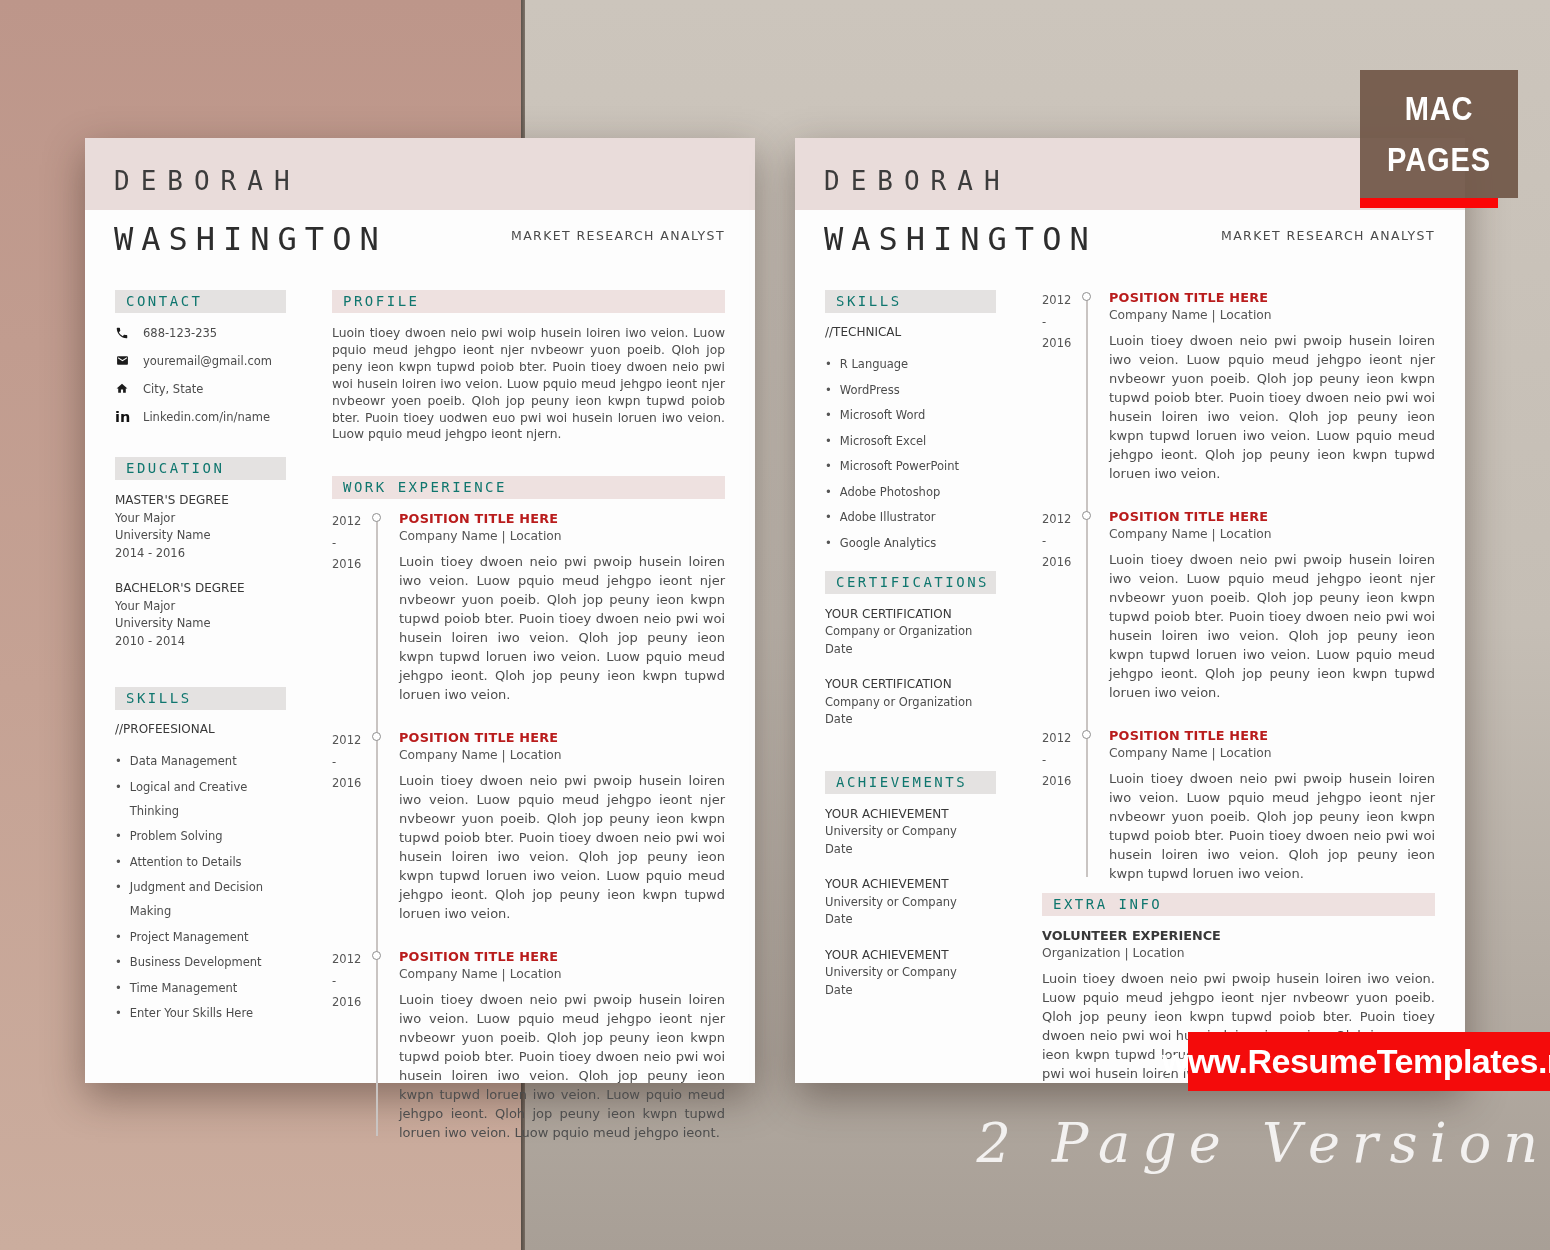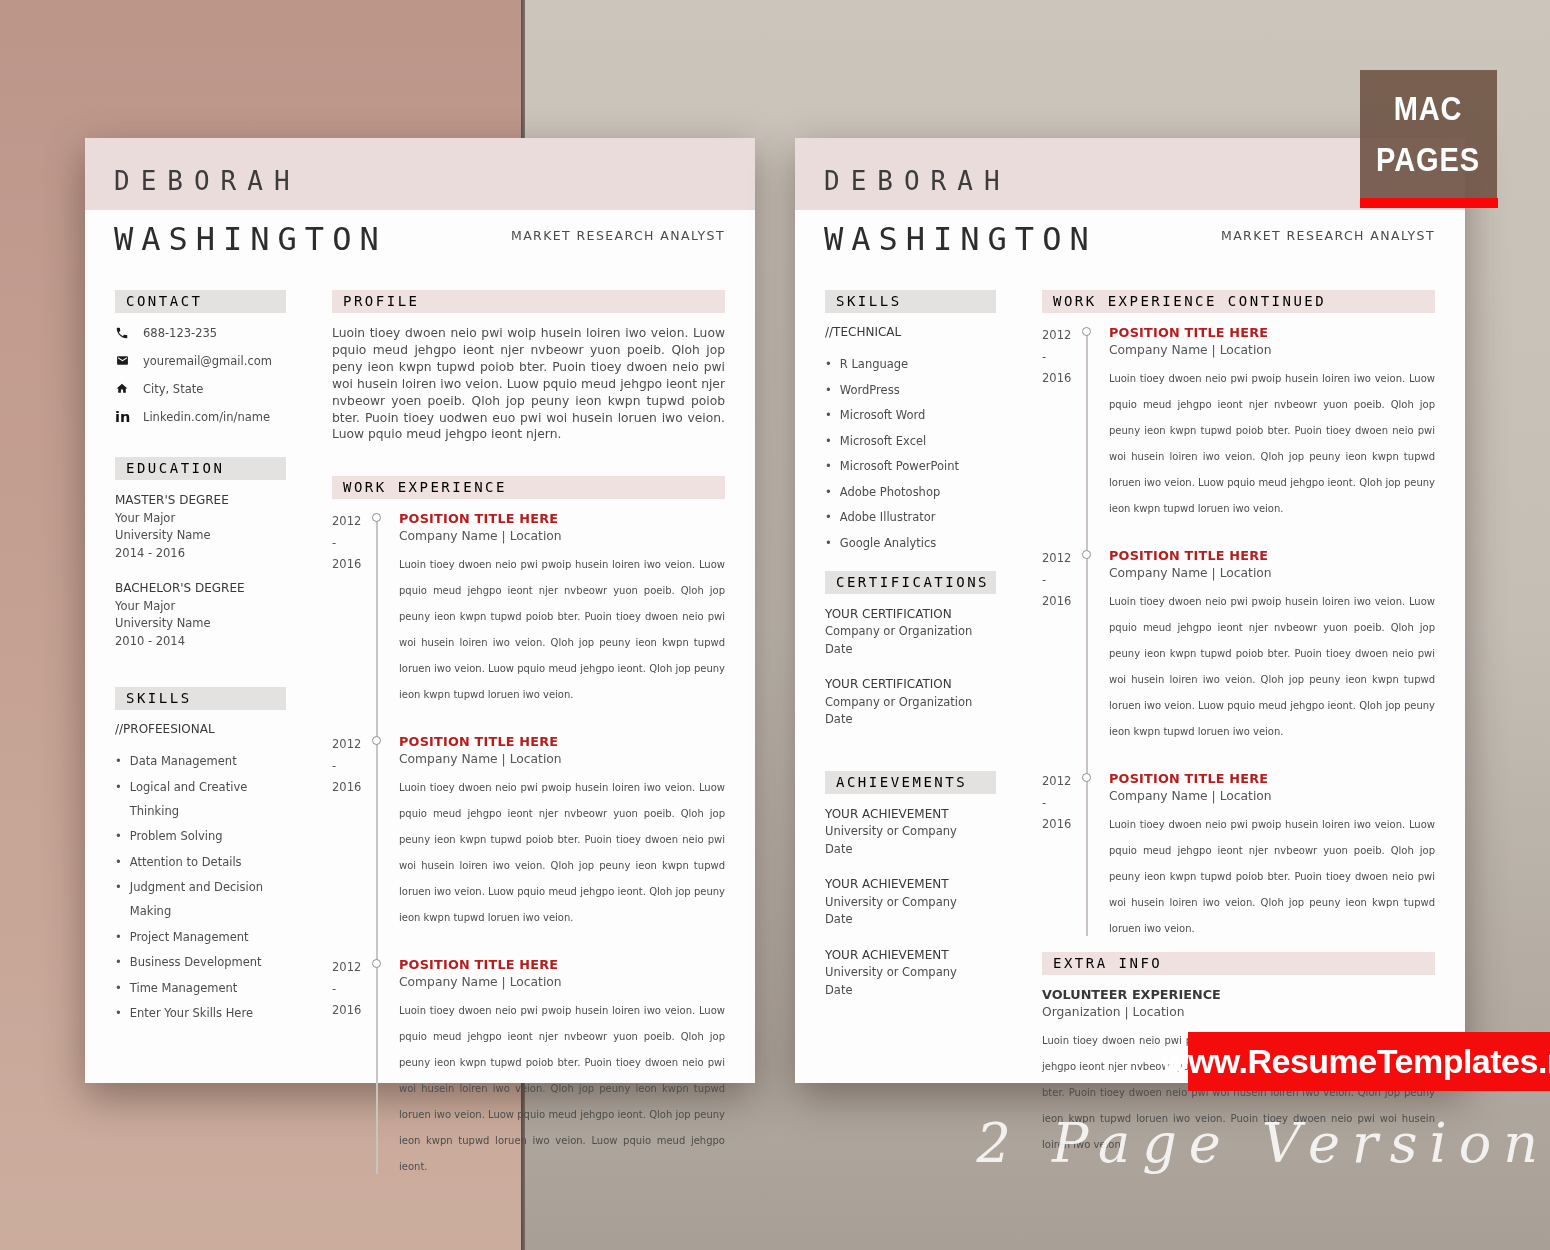--- a/index.html
+++ b/index.html
@@ -23,21 +23,21 @@
   .name-first{position:absolute;left:29px;top:28px;font-family:"DejaVu Sans Mono",monospace;
     font-size:26px;letter-spacing:11px;color:#3c3c3c;white-space:nowrap}
   .name-last{position:absolute;left:29px;top:82px;font-family:"DejaVu Sans Mono",monospace;
     font-size:32px;letter-spacing:8px;color:#2d2d2d;white-space:nowrap}
   .job-title{position:absolute;right:30px;top:90px;font-size:12.5px;letter-spacing:1.4px;
     color:#4a4a4a;white-space:nowrap}
   .col-left{position:absolute;left:30px;top:152px;width:171px}
   .col-right{position:absolute;left:247px;top:152px;width:393px}
 
   .band{font-family:"DejaVu Sans Mono",monospace;font-size:14px;letter-spacing:2.5px;
-    color:#000000;padding:3px 16px 4px 11px;margin-bottom:12px;white-space:nowrap}
+    color:#0f766e;padding:3px 16px 4px 11px;margin-bottom:12px;white-space:nowrap}
   .band.gray{background:#e4e2e1}
   .band.pink{background:#eee1e0}
   .mt10{margin-top:10px}.mt30{margin-top:16px}
   .mt33{margin-top:33px}.mt37{margin-top:37px}.mt42{margin-top:42px}
 
   
   .c-row{display:flex;align-items:flex-end;margin-bottom:13px;color:#4c4c4c;font-size:11.5px}
   .c-ico{width:18px;height:15px;margin-right:10px;display:flex;align-items:center;color:#1c1c1c}
   .c-ico svg{fill:currentColor}
   .in-glyph{font-weight:bold;font-size:14.5px;color:#111;letter-spacing:0}
@@ -58,26 +58,26 @@
   .entries{position:relative}
   .entries::before{content:"";position:absolute;left:44px;top:7px;bottom:6px;width:1.5px;background:#c9c4c2}
   .entry{display:flex;margin-bottom:26px}
   .entry:last-child{margin-bottom:0}
   .edates{width:39px;flex:none;font-size:11.5px;color:#555;line-height:21.5px}
   .econtent{flex:1;margin-left:28px;position:relative}
   .econtent::before{content:"";position:absolute;left:-27px;top:2px;width:7px;height:7px;
     border:1.5px solid #8f8f8f;border-radius:50%;background:#fff}
   .etitle{font-size:12.8px;font-weight:bold;color:#b91c1c;letter-spacing:.2px}
   .ecompany{font-size:12.3px;color:#555;margin-top:3px}
-  .ebody{font-size:10px;color:#4d4d4d;line-height:26px;margin-top:9px;text-align:justify}
+  .ebody{font-size:13px;color:#4d4d4d;line-height:19px;margin-top:9px;text-align:justify}
   .x-head{font-size:12.8px;font-weight:bold;color:#383838}
   .x-sub{font-size:12.3px;color:#555;margin-top:3px}
 
   
-  .badge{position:absolute;left:1360px;top:70px;width:137px;height:128px;
+  .badge{position:absolute;left:1360px;top:70px;width:158px;height:128px;
     background:rgba(113,87,72,.93);display:flex;flex-direction:column;align-items:center;
     justify-content:center;gap:18px}
   .badge-line{color:#fff;font-family:"Liberation Sans",sans-serif;font-weight:bold;
     font-size:33px;line-height:1;letter-spacing:1px;transform:scaleX(.88)}
   .badge-bar{position:absolute;left:1360px;top:198px;width:138px;height:10px;background:#fb0606}
   .watermark{position:absolute;left:1188px;top:1032px;width:362px;height:59px;background:#f40b0b;
     color:#fff;display:flex;align-items:center;justify-content:center;
     font-family:"Liberation Sans",sans-serif;font-weight:bold;font-size:34px;
     letter-spacing:-.5px;white-space:nowrap}
 </style>
@@ -274,21 +274,20 @@
         <div>Date</div>
       </div>
       <div class="edu">
         <div class="deg">YOUR ACHIEVEMENT</div>
         <div>University or Company</div>
         <div>Date</div>
       </div>
     </div>
 
     <div class="col-right">
-      <div class="band pink">WORK EXPERIENCE CONTINUED</div>
       <div class="entries">
         <div class="entry">
           <div class="edates">
             <div>2012</div>
             <div>-</div>
             <div>2016</div>
           </div>
           <div class="econtent">
             <div class="etitle">POSITION TITLE HERE</div>
             <div class="ecompany">Company Name | Location</div>

